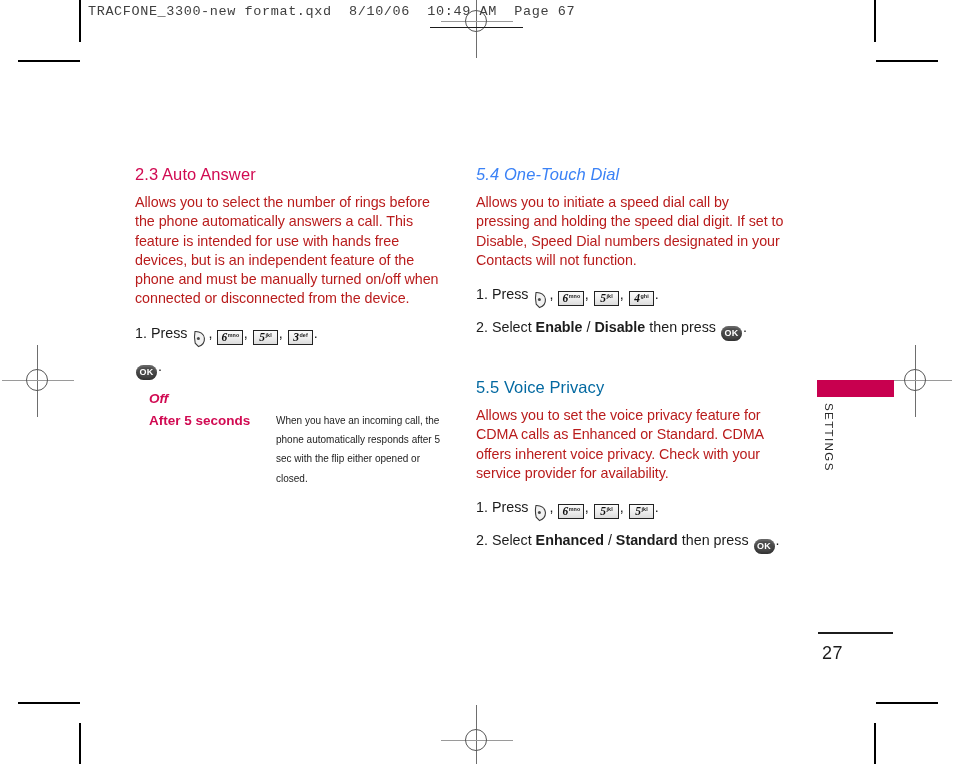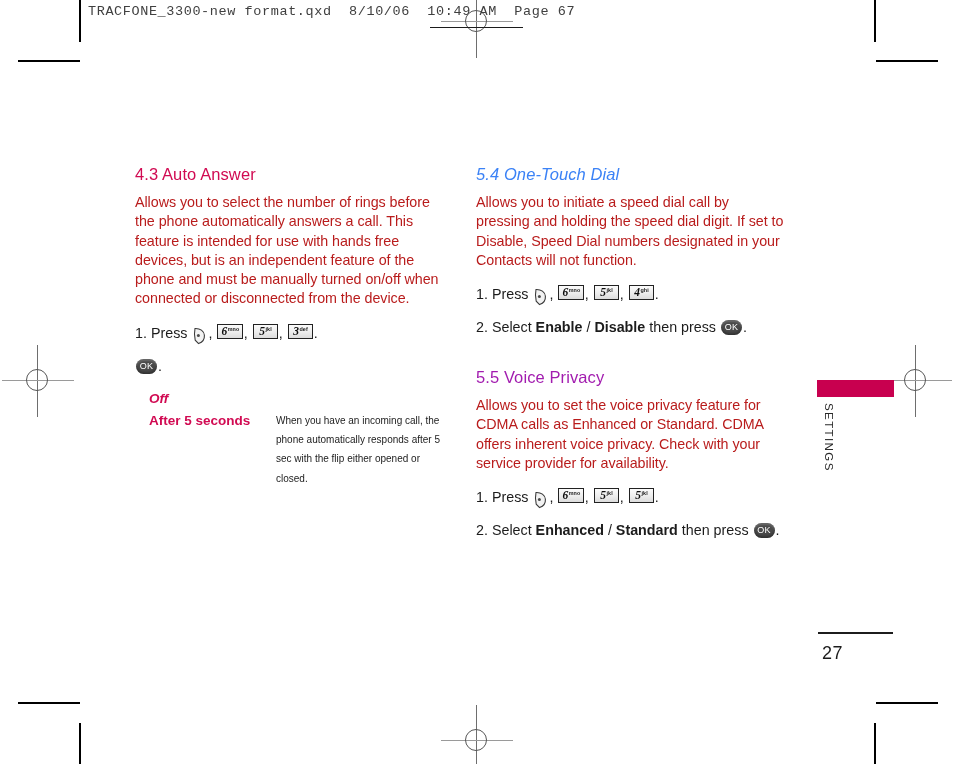--- a/index.html
+++ b/index.html
@@ -96,21 +96,21 @@
     line-height: 19.3px;
     color: #b91c1c;
     letter-spacing: -0.05px;
   }
   p.step {
     margin: 0 0 12px 0;
     font-size: 14.3px;
     line-height: 21px;
     color: #1c1c1c;
     display: flex;
-    align-items: flex-start;
+    align-items: flex-end;
     flex-wrap: wrap;
   }
   p.step .txt { white-space: pre; }
   p.step b { font-weight: bold; }
 
   
   .keycap {
     display: inline-flex;
     align-items: baseline;
     justify-content: center;
@@ -153,21 +153,21 @@
   }
 
   .okkey {
     display: inline-block;
     width: 21px;
     height: 15px;
     border-radius: 8px;
     background: #4a4a4a;
     color: #ffffff;
     font-size: 9px;
-    font-weight: normal;
+    font-weight: bold;
     text-align: center;
     line-height: 15px;
     letter-spacing: 0.3px;
     position: relative;
     top: 3px;
     margin: 0 1px;
     box-shadow: inset 0 -2px 3px rgba(0,0,0,0.35), inset 0 2px 2px rgba(255,255,255,0.18);
   }
 
   
@@ -276,21 +276,21 @@
     <div class="vl"></div>
       <div class="hl"></div>
       <div class="circ"></div>
   </div>
 
   <div id="filehdr">TRACFONE_3300-new format.qxd  8/10/06  10:49 AM  Page 67</div>
   <div id="filehdr-rule"></div>
 
   <div class="column" id="col-left">
 
-    <h2 class="sect" style="color: rgb(209, 10, 82);">4.3 Auto Answer</h2>
+    <h2 class="sect" style="color: rgb(209, 10, 82);">2.3 Auto Answer</h2>
     <p class="body">Allows you to select the number of rings before the phone automatically answers a call. This feature is intended for use with hands free devices, but is an independent feature of the phone and must be manually turned on/off when connected or disconnected from the device.</p>
 
     <p class="step">
       <span class="txt">1. Press </span>
       <span class="menukey">
         <svg width="15" height="18" viewBox="0 0 15 18">
           <path d="M3 1.5 C8 1.2 12 4 12.4 8.2 C12.7 12 10.4 15.2 6.6 16.6 L3.2 13.2 C2.2 9 2.2 5.2 3 1.5 Z" fill="#f2f2f2" stroke="#3a3a3a" stroke-width="1.1"></path>
           <circle cx="6.4" cy="8.4" r="1.5" fill="#4a4a4a"></circle>
         </svg>
       </span>
@@ -362,21 +362,21 @@
     <p class="step">
       <span class="txt">2. Select </span>
       <b>Enable</b>
       <span class="txt"> / </span>
       <b>Disable</b>
       <span class="txt"> then press </span>
       <span class="okkey">OK</span>
       <span class="txt">.</span>
     </p>
 
-    <h2 class="sect" style="margin-top: 30px; color: #a21caf;">5.5 Voice Privacy</h2>
+    <h2 class="sect" style="margin-top: 40px; color: #0369a1;">5.5 Voice Privacy</h2>
     <p class="body">Allows you to set the voice privacy feature for CDMA calls as Enhanced or Standard. CDMA offers inherent voice privacy. Check with your service provider for availability.</p>
 
     <p class="step">
       <span class="txt">1. Press </span>
       <span class="menukey">
         <svg width="15" height="18" viewBox="0 0 15 18">
           <path d="M3 1.5 C8 1.2 12 4 12.4 8.2 C12.7 12 10.4 15.2 6.6 16.6 L3.2 13.2 C2.2 9 2.2 5.2 3 1.5 Z" fill="#f2f2f2" stroke="#3a3a3a" stroke-width="1.1"></path>
           <circle cx="6.4" cy="8.4" r="1.5" fill="#4a4a4a"></circle>
         </svg>
       </span>

